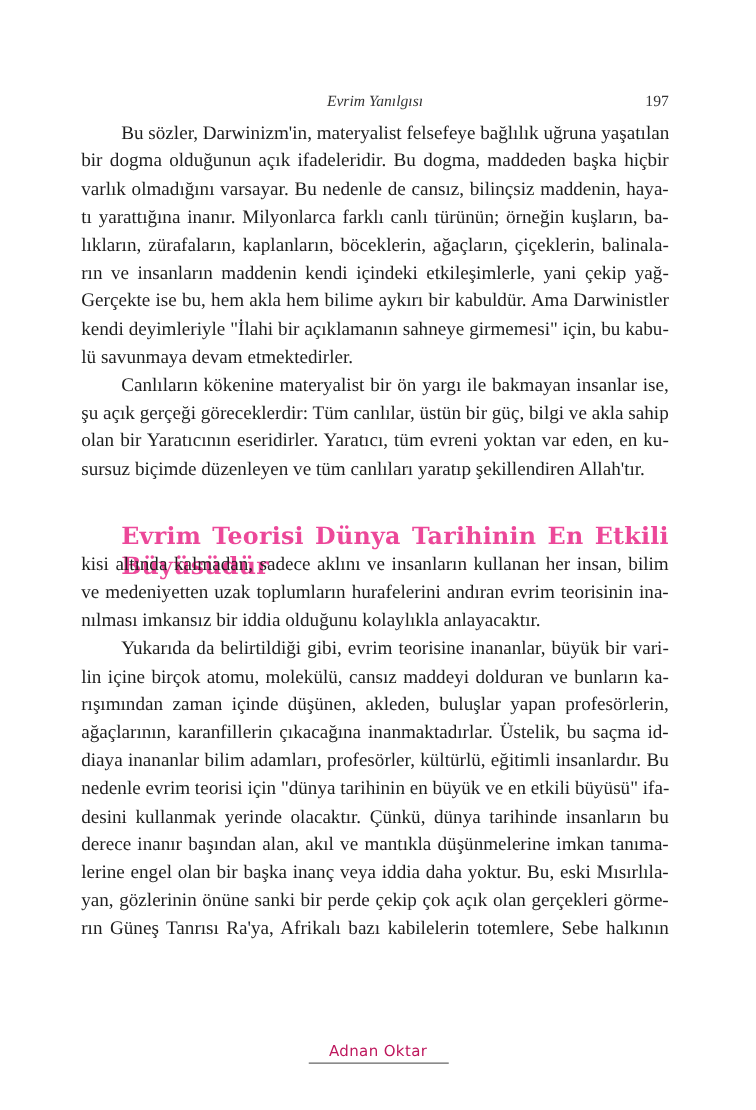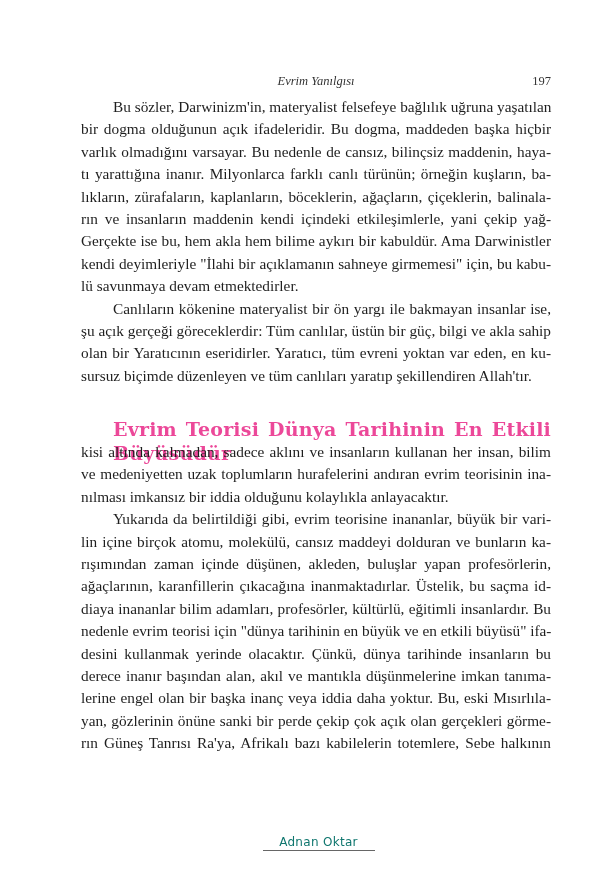--- a/index.html
+++ b/index.html
@@ -1,17 +1,17 @@
 <!DOCTYPE html>
 <html><head>
 <meta charset="utf-8">
 <style>
   html, body { margin: 0; padding: 0; background: #ffffff; }
   body { width: 605px; height: 888px; position: relative; overflow: hidden; color: #1e1e1e; }
-  .page { position: absolute; left: 16px; top: 0; width: 541px; height: 888px; background: #fff; }
+  .page { position: absolute; left: 0; top: 0; width: 541px; height: 888px; background: #fff; }
   .running-head {
     position: absolute; top: 74px; left: 65px; width: 470px; height: 18px;
     font-family: "Liberation Serif", serif; font-size: 12.5px; color: #333;
   }
   .running-title { position: absolute; left: 0; right: 0; text-align: center; font-style: italic; top: 0; }
   .page-number { position: absolute; right: 0; top: 0; }
   .body {
     position: absolute; left: 65px; top: 96px; width: 470px;
     font-family: "Liberation Serif", serif; font-size: 15.3px; line-height: 22.4px;
     text-align: justify; color: #1e1e1e;
@@ -22,21 +22,21 @@
   .gap { height: 30px; }
   .heading {
     font-family: "DejaVu Serif", serif; font-weight: bold; font-size: 19px;
     letter-spacing: 0.2px; padding-left: 32px; height: 24px; line-height: 24px; color: #ec4899;
     margin-bottom: 0px;
   }
   .footer {
     position: absolute; left: 0; width: 605px; top: 832px; text-align: center;
   }
   .footer-author {
-    font-family: "DejaVu Sans", sans-serif; font-size: 12px; letter-spacing: 0.3px; color: #0f766e;
+    font-family: "DejaVu Sans", sans-serif; font-size: 12px; letter-spacing: 0.3px; color: #be185d;
     display: inline-block;
   }
   .footer-rule {
     position: absolute; left: 247px; width: 112px; top: 18px; height: 1px; background: #666;
   }
 </style>
 </head>
 <body>
 
 <div class="page">

